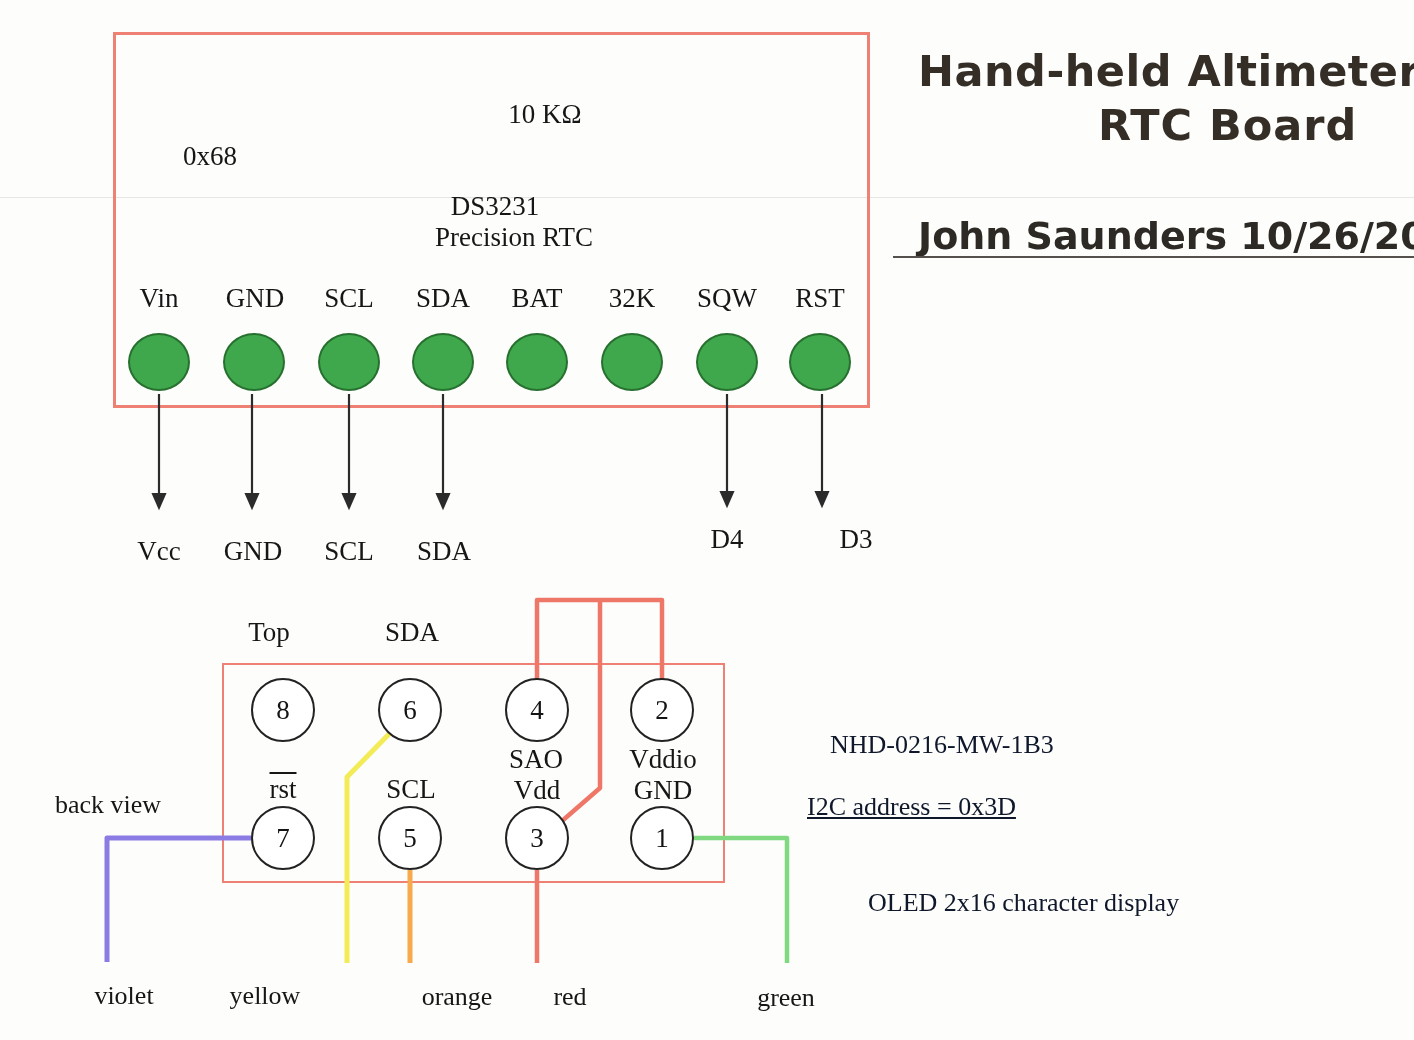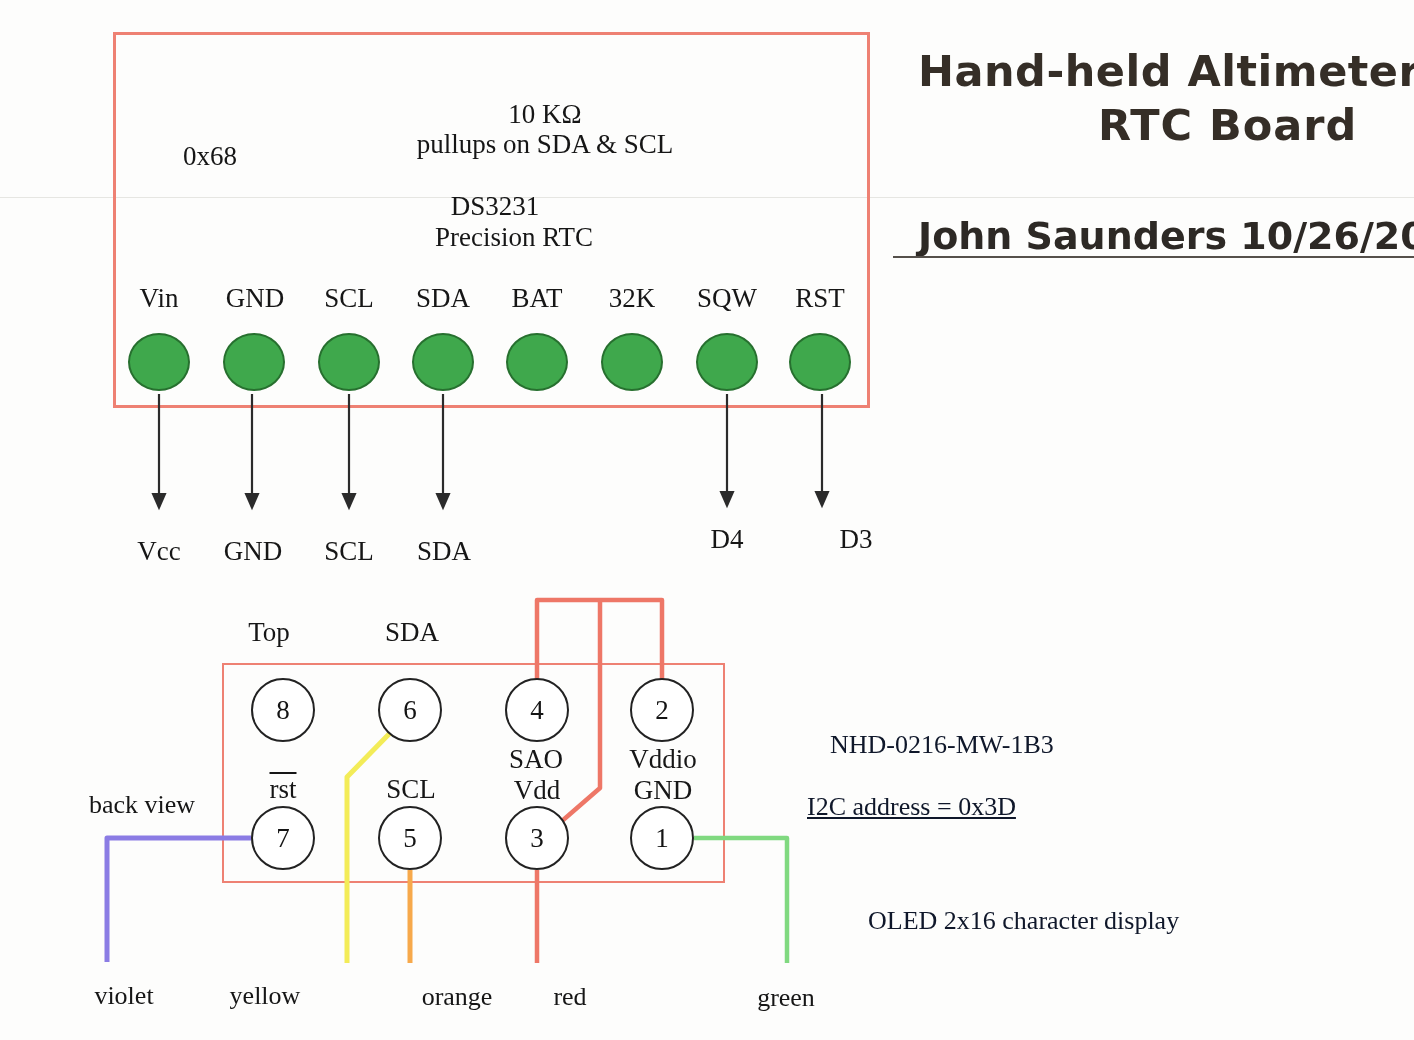--- a/index.html
+++ b/index.html
@@ -4,21 +4,21 @@
 <style>
   html,body{margin:0;padding:0;background:#ffffff;}
   .page{
     position:relative;width:1414px;height:1040px;background:#fdfdfc;overflow:hidden;
     font-family:"Liberation Serif", serif;color:#141414;
   }
   .scan-line{position:absolute;left:0;top:197px;width:1414px;height:1px;background:#e6e6e2;}
   .outline-box{position:absolute;border:3px solid #ee8173;box-sizing:border-box;background:transparent;}
   .outline-box.thin{border-width:2px;}
   .slabel{position:absolute;font-size:27px;line-height:1.15;text-align:center;white-space:nowrap;color:#161616;}
-  .slabel.left{text-align:right;}
+  .slabel.left{text-align:left;}
   .pin-dot{
     position:absolute;width:62px;height:58px;border-radius:50%;
     background:#3fa84c;border:2px solid #27702f;box-sizing:border-box;
   }
   .dpin{
     position:absolute;width:64px;height:64px;border-radius:50%;
     background:#ffffff;border:2px solid #222;box-sizing:border-box;
     display:flex;align-items:center;justify-content:center;
     font-size:27px;z-index:5;
   }
@@ -75,21 +75,20 @@
 
     <path d="M 392 731 L 347 777 L 347 963" fill="none" stroke="#f3ec58" stroke-width="5" stroke-linejoin="round"></path>
 
     <path d="M 410 870 L 410 963" fill="none" stroke="#f7a94b" stroke-width="5"></path>
 
     <path d="M 694 838 L 787 838 L 787 963" fill="none" stroke="#80d980" stroke-width="4.5" stroke-linejoin="round"></path>
   </svg>
 
   <div class="slabel" style="left:160px;top:141px;width:100px;">0x68</div>
   <div class="slabel" style="left:470px;top:99px;width:150px;">10 KΩ</div>
-  <div class="slabel" style="left:400px;top:129px;width:290px;">pullups on SDA &amp; SCL</div>
   <div class="slabel" style="left:420px;top:191px;width:150px;">DS3231</div>
   <div class="slabel" style="left:424px;top:222px;width:180px;">Precision RTC</div>
 
   <div class="slabel" style="left:119px;top:283px;width:80px;">Vin</div>
   <div class="slabel" style="left:215px;top:283px;width:80px;">GND</div>
   <div class="slabel" style="left:309px;top:283px;width:80px;">SCL</div>
   <div class="slabel" style="left:403px;top:283px;width:80px;">SDA</div>
   <div class="slabel" style="left:497px;top:283px;width:80px;">BAT</div>
   <div class="slabel" style="left:592px;top:283px;width:80px;">32K</div>
   <div class="slabel" style="left:687px;top:283px;width:80px;">SQW</div>
@@ -148,21 +147,21 @@
     </div>
   <div class="dpin" style="left:505px;top:806px;">
       <span>3</span>
     </div>
   <div class="dpin" style="left:630px;top:806px;">
       <span>1</span>
     </div>
 
   <div class="rlabel" style="left:830px;top:730px;">NHD-0216-MW-1B3</div>
   <div class="rlabel" style="left:807px;top:792px;text-decoration:underline;">I2C address = 0x3D</div>
-  <div class="rlabel" style="left:868px;top:888px;margin-top:18px;">OLED 2x16 character display</div>
+  <div class="rlabel" style="left:868px;top:888px;">OLED 2x16 character display</div>
 
   <div class="slabel" style="left:79px;top:981px;width:90px;font-size:26px;">violet</div>
   <div class="slabel" style="left:220px;top:981px;width:90px;font-size:26px;">yellow</div>
   <div class="slabel" style="left:412px;top:982px;width:90px;font-size:26px;">orange</div>
   <div class="slabel" style="left:525px;top:982px;width:90px;font-size:26px;">red</div>
   <div class="slabel" style="left:741px;top:983px;width:90px;font-size:26px;">green</div>
 
 </div>
 
 </body></html>

